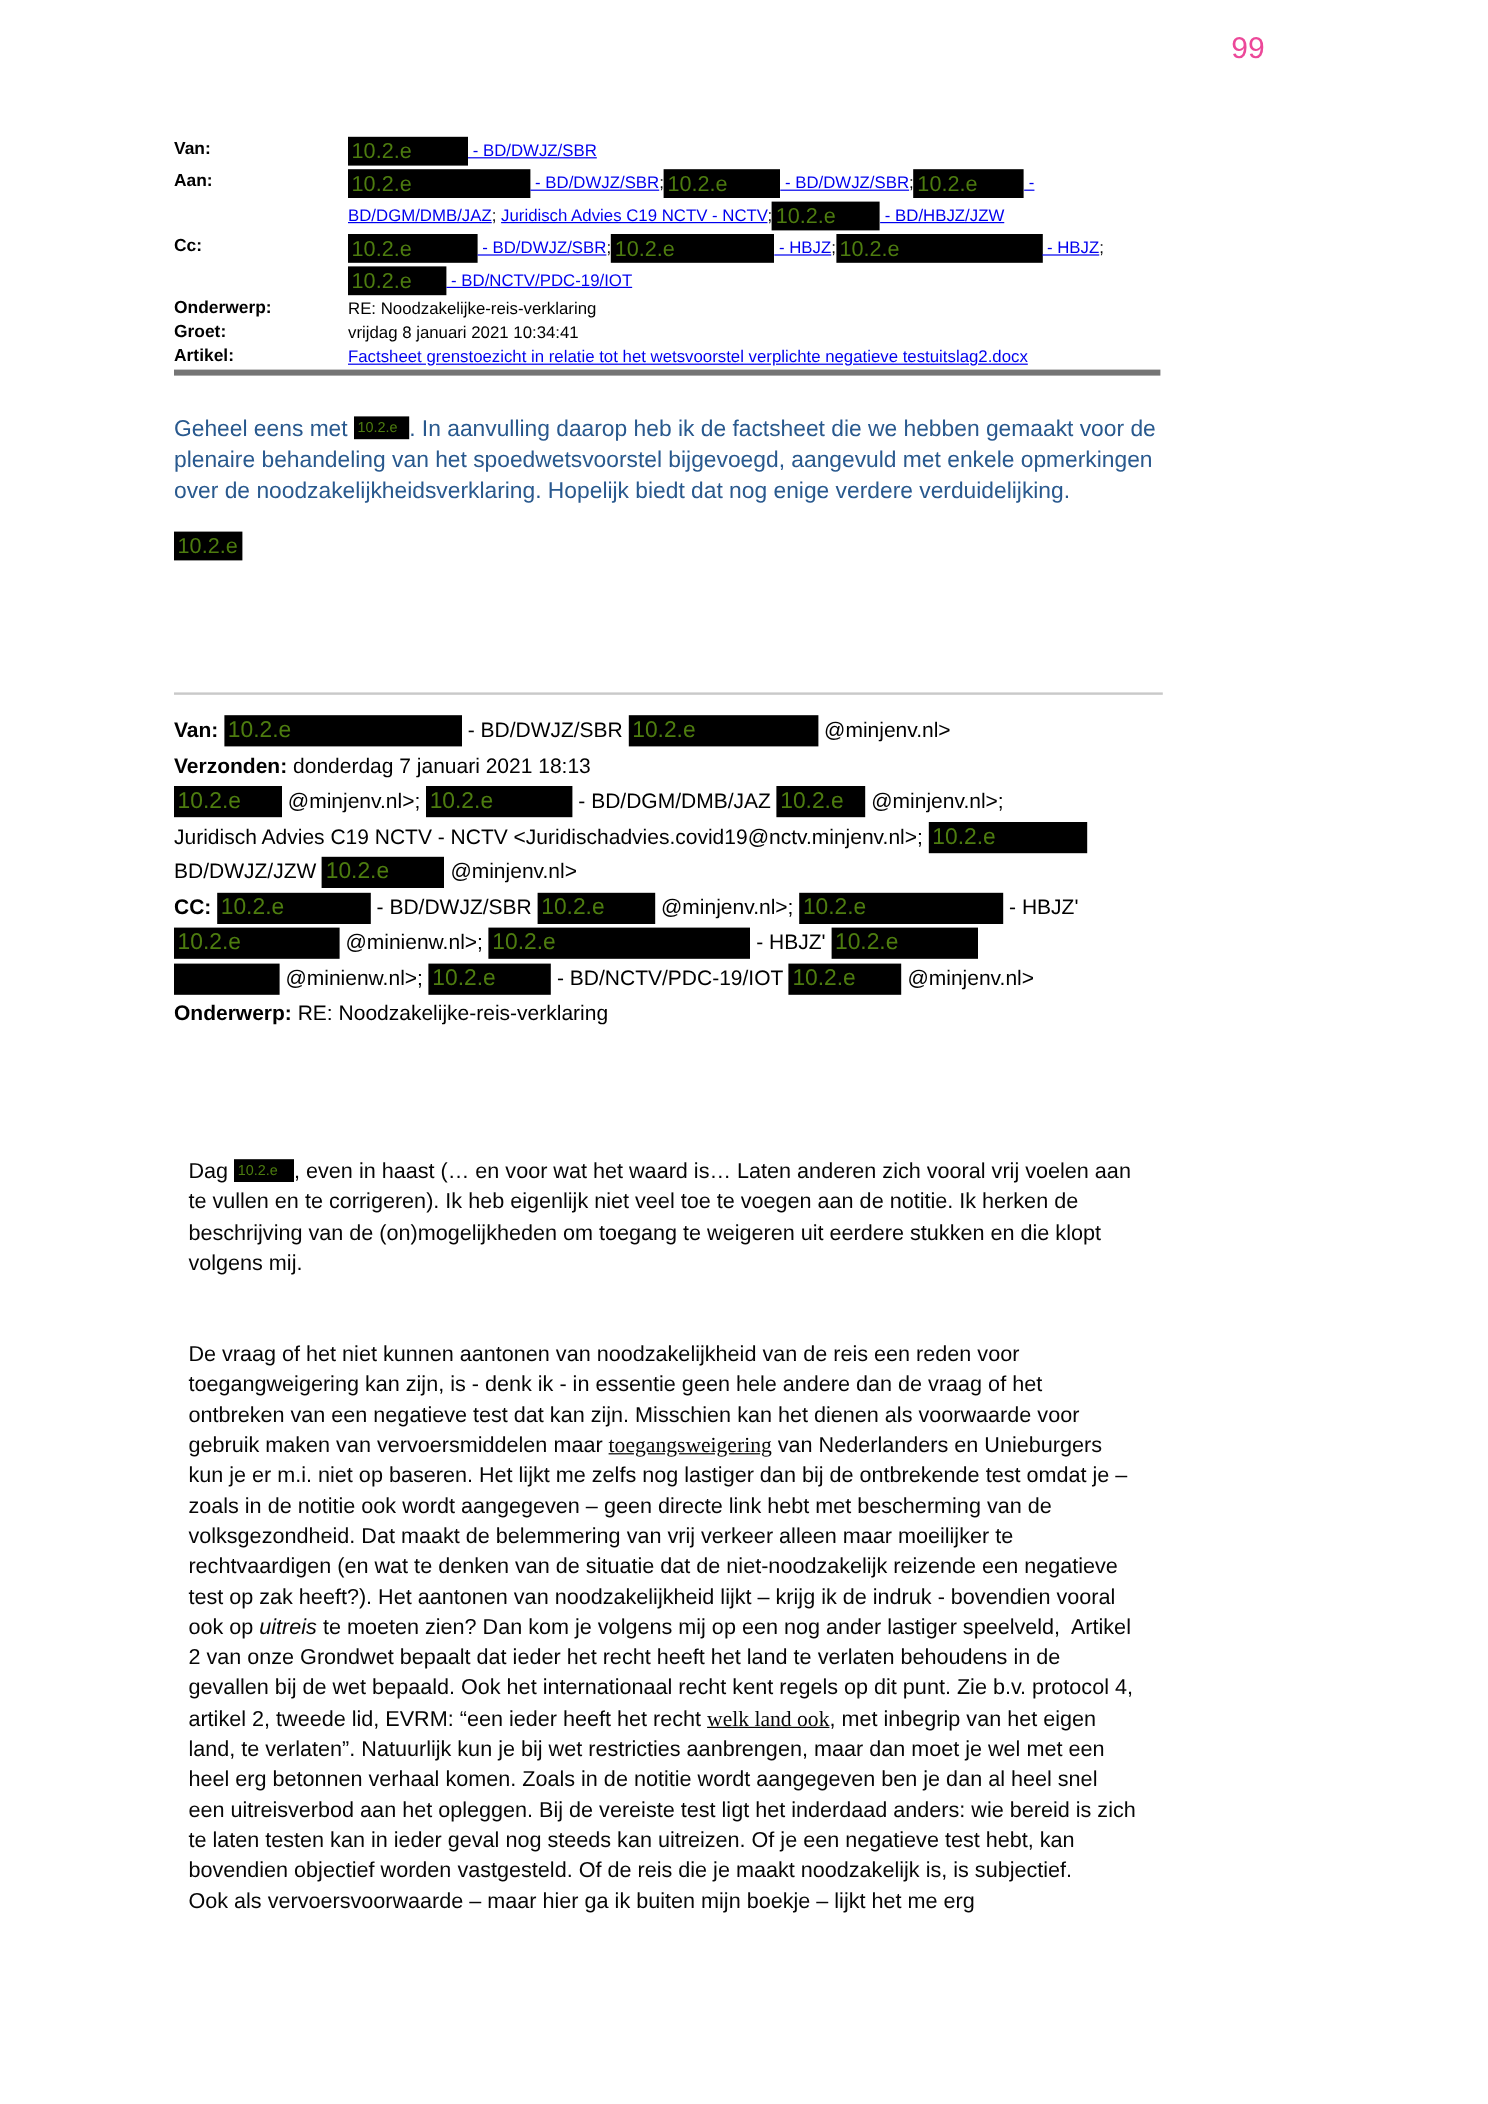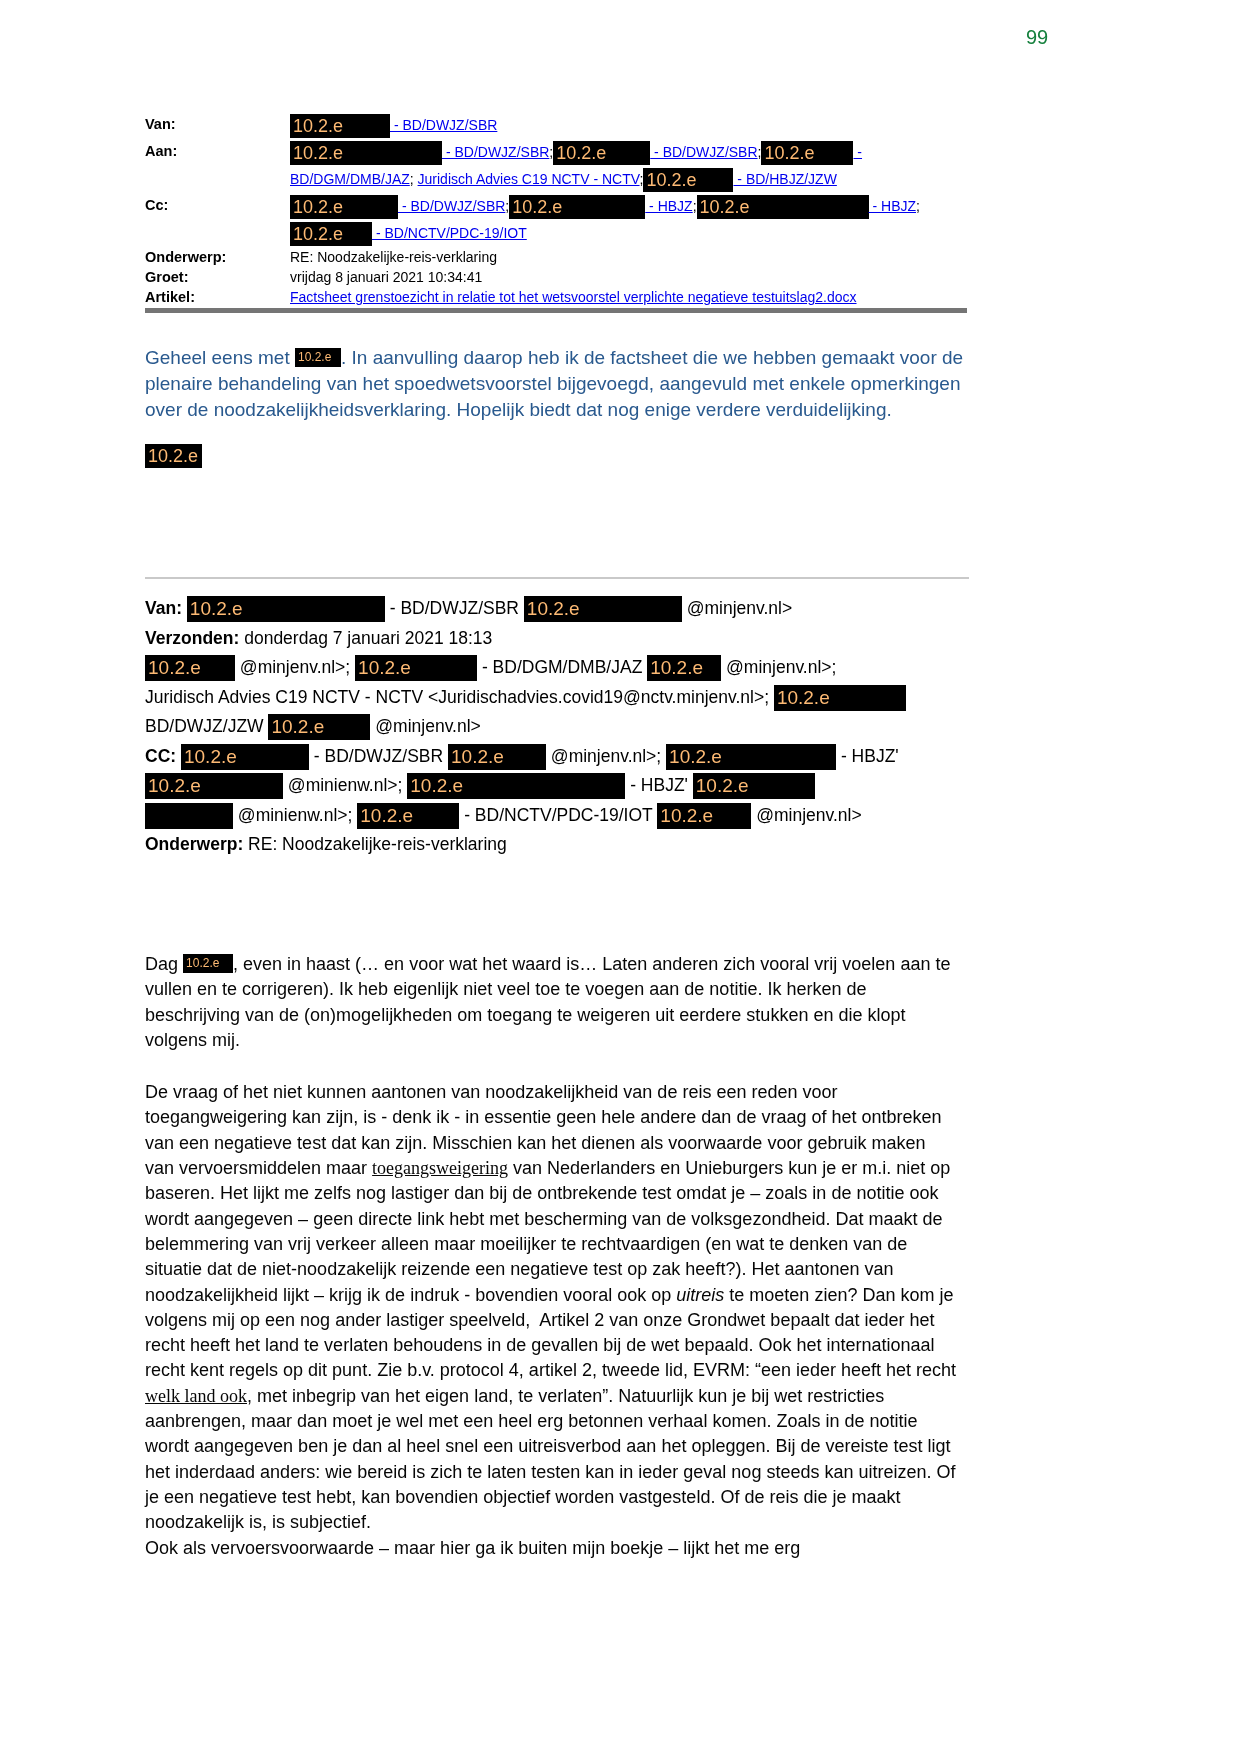--- a/index.html
+++ b/index.html
@@ -1,33 +1,33 @@
 <!DOCTYPE html>
 <html><head>
 <meta charset="utf-8">
 <style>
   html,body{margin:0;padding:0;background:#ffffff;}
   .page{
     position:relative;width:1240px;height:1753px;background:#ffffff;
     font-family:"Liberation Sans","DejaVu Sans",sans-serif;color:#000;overflow:hidden;
   }
-  .page-number{position:absolute;left:1026px;top:26px;font-size:20px;color:#15803d;}
+  .page-number{position:absolute;left:1026px;top:26px;font-size:25px;color:#ec4899;}
 
   
   .header1{position:absolute;left:145px;top:112px;width:832px;}
   .h1row{display:grid;grid-template-columns:145px 1fr;}
   .h1label{font-weight:bold;font-size:14.5px;line-height:24px;color:#000;}
   .h1val{font-size:14px;line-height:27px;white-space:pre-wrap;}
   .h1val-sm{font-size:14px;line-height:20px;white-space:pre-wrap;}
   .h1label-sm{font-weight:bold;font-size:14.5px;line-height:20px;}
 
   .hlink{color:#0000ee;text-decoration:underline;cursor:pointer;}
 
   .redact{
-    display:inline-block;background:#000;color:#fdba74;
+    display:inline-block;background:#000;color:#4d7c0f;
     text-align:left;box-sizing:border-box;padding:0 4px 0 3px;
     vertical-align:middle;overflow:hidden;white-space:nowrap;
   }
   .r  {font-size:18px;height:24px;line-height:24px;}
   .r2 {font-size:19px;height:26px;line-height:26px;}
   .rs {font-size:12px;height:19px;line-height:19px;vertical-align:-3px;}
 
   .rule-thick{position:absolute;left:145px;top:308px;width:822px;height:5px;background:#757575;}
   .rule-thin{position:absolute;left:145px;top:577px;width:824px;height:2px;background:#c9c9c9;}
 
@@ -36,21 +36,21 @@
   .msg1 p{margin:0 0 0 0;white-space:pre-wrap;}
   .msg1 .gap{height:19px;}
 
   
   .header2{position:absolute;left:145px;top:594px;width:980px;font-size:17.5px;line-height:29.5px;color:#000;}
   .h2line{white-space:pre-wrap;}
   .b{font-weight:bold;}
 
   
   .msg2{position:absolute;left:145px;top:952px;width:814px;font-size:18px;line-height:25.3px;color:#060606;}
-  .msg2 p{margin:0;white-space:pre-wrap;}
+  .msg2 p{margin:12px;white-space:pre-wrap;}
   .msg2 .gap{height:27px;}
 
   .u{text-decoration:underline;font-family:Liberation Serif, serif;}
   .i{font-style:italic;}
 </style>
 </head>
 <body>
 
 <div class="page">
 

